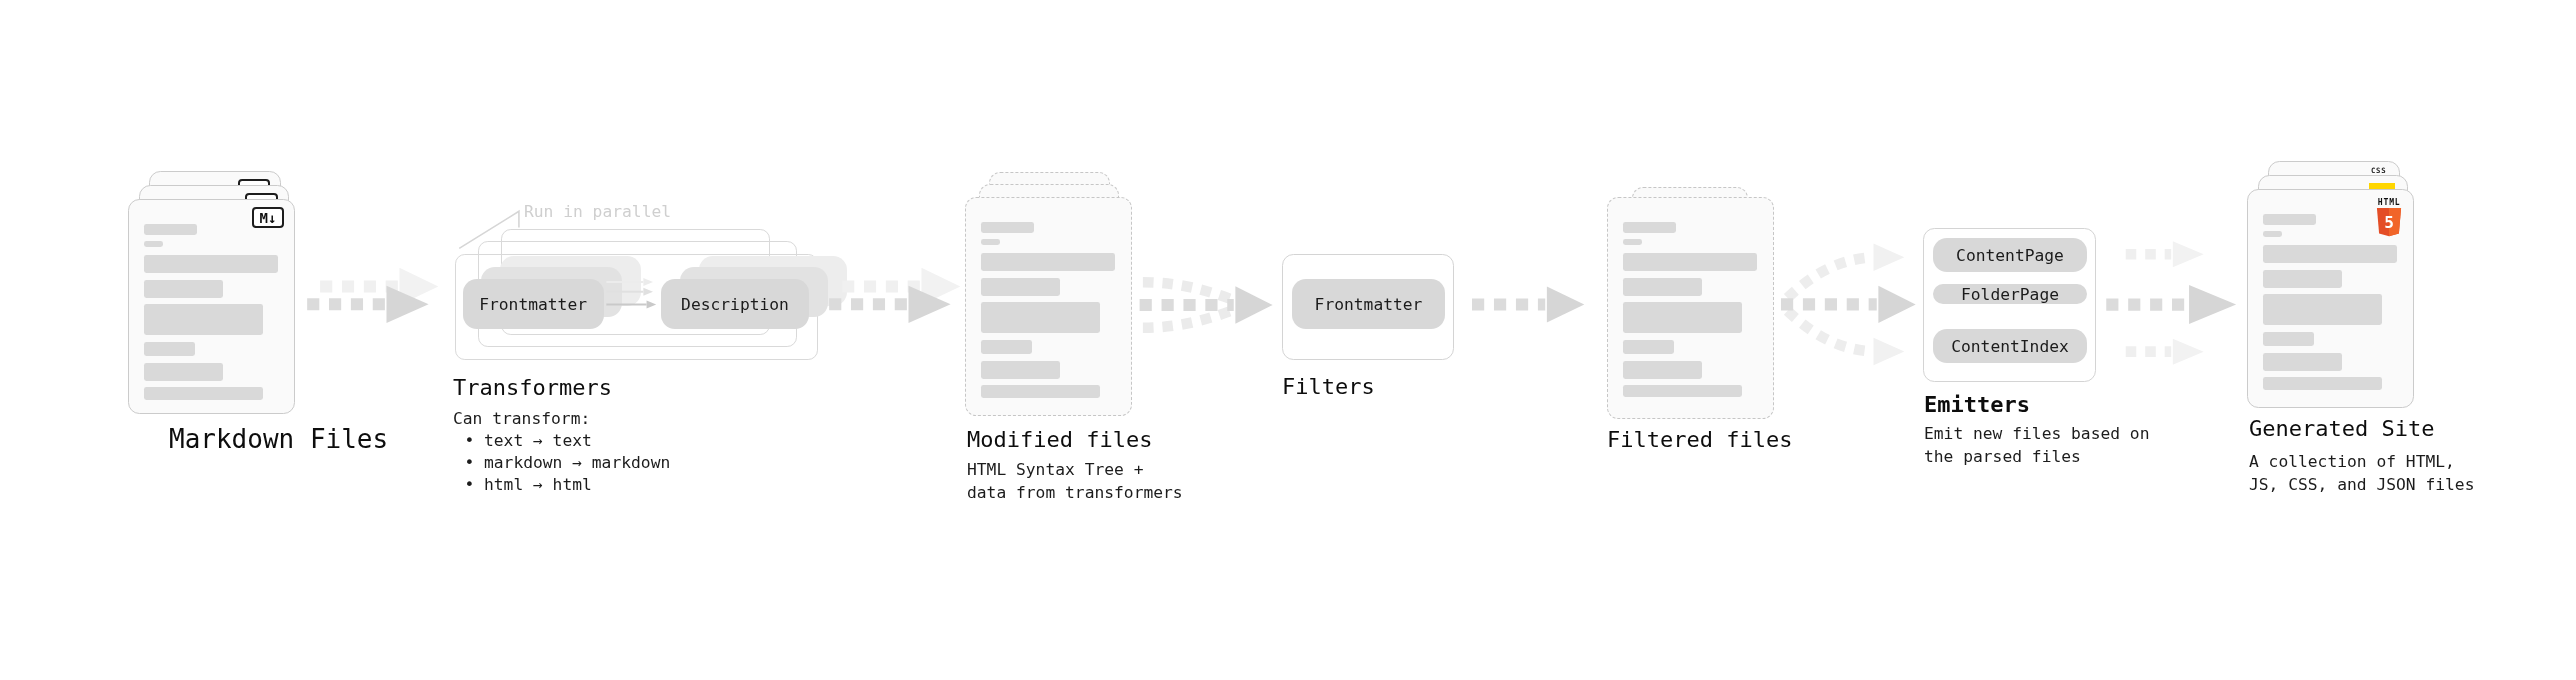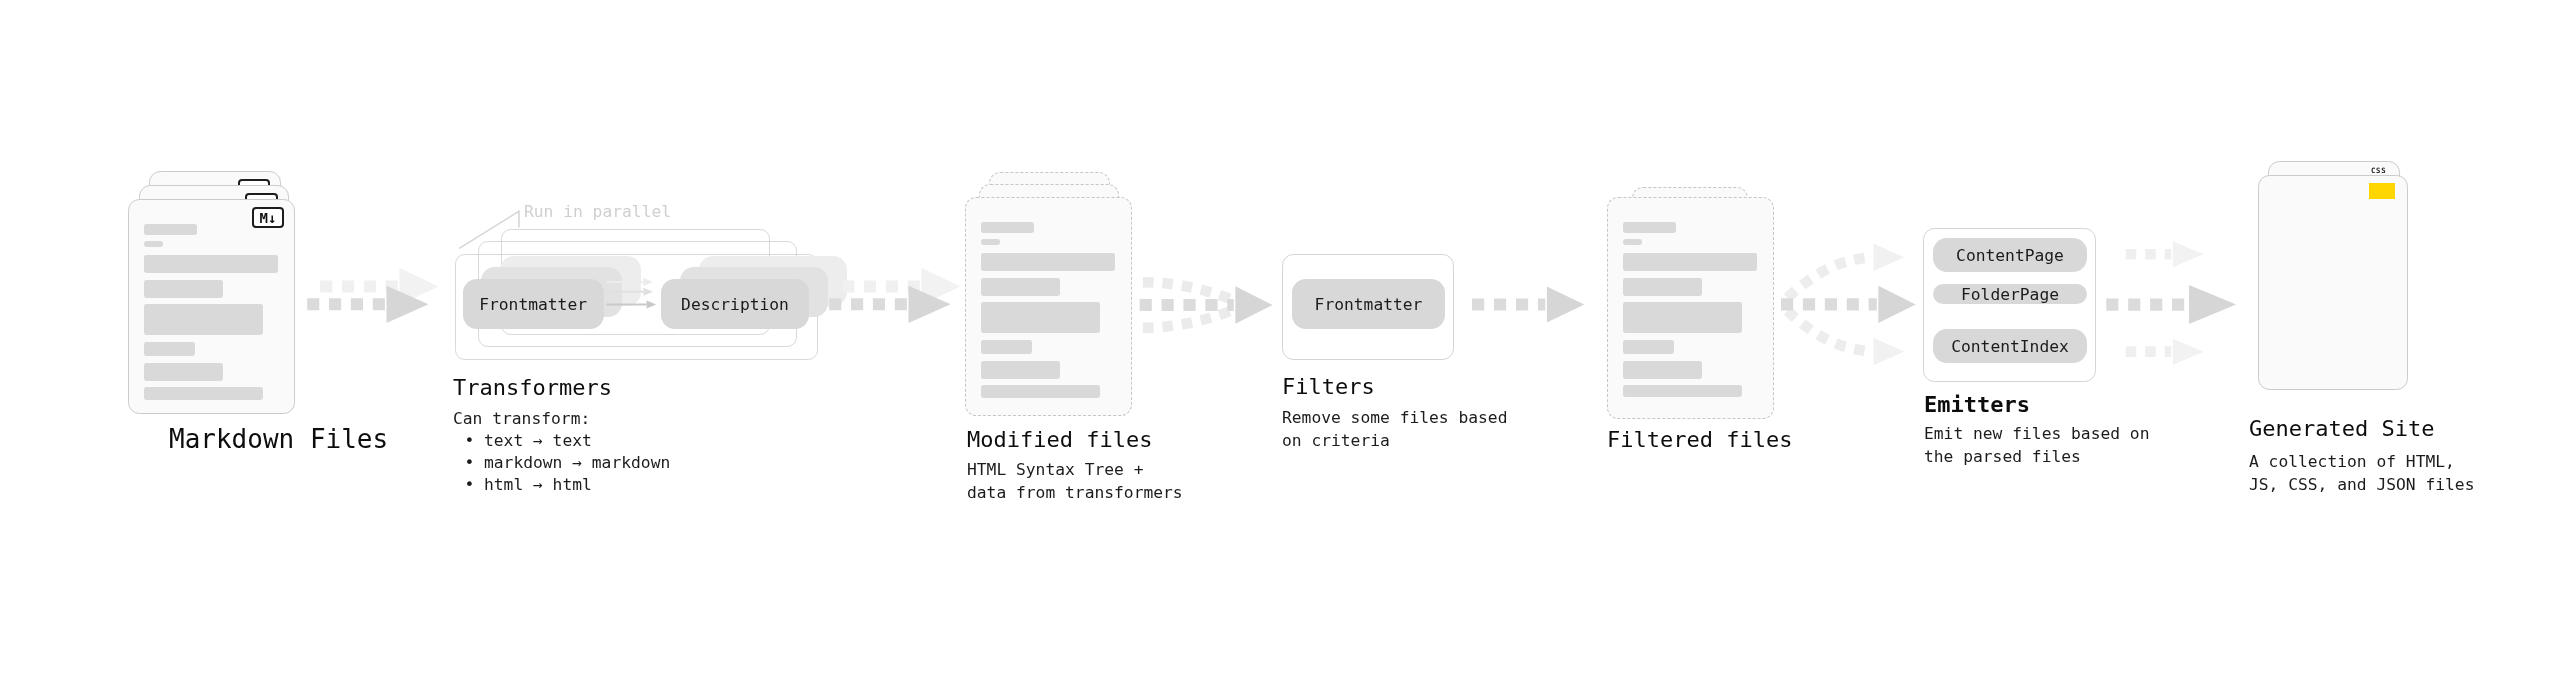--- a/index.html
+++ b/index.html
@@ -155,22 +155,20 @@
   <svg class="arrow" style="left:1138px;top:248px;" width="142" height="114" viewBox="0 0 175 140">
     <path d="M6,42 C60,42 95,56 124,66" stroke="#ebebeb" stroke-width="13" stroke-dasharray="13 11" fill="none"></path>
     <path d="M6,98 C60,98 95,84 124,74" stroke="#ebebeb" stroke-width="13" stroke-dasharray="13 11" fill="none"></path>
     <line x1="2" y1="70" x2="118" y2="70" stroke="#dbdbdb" stroke-width="15" stroke-dasharray="15 12"></line>
     <polygon points="120,47 166,70 120,93" fill="#d6d6d6"></polygon>
   </svg>
 
   <div class="whitebox" style="left:1282px;top:254px;width:172px;height:106px;"></div>
   <div class="pill" style="left:1292px;top:279px;width:153px;height:50px;">Frontmatter</div>
   <div class="node-label" style="left:1282px;top:374px;">Filters</div>
-  <div class="desc" style="left:1282px;top:406px;">Remove some files based
-on criteria</div>
 
   <svg class="arrow" style="left:1472px;top:280px;" width="118" height="49" viewBox="0 0 145 60">
     <line x1="0" y1="30" x2="90" y2="30" stroke="#dbdbdb" stroke-width="15" stroke-dasharray="15 12"></line>
     <polygon points="92,8 138,30 92,52" fill="#d6d6d6"></polygon>
   </svg>
 
   <div class="abs" style="left:1607px;top:187px;width:195px;height:244px;">
     <div class="card dashed" style="left:25px;top:0;width:116px;height:219px;"></div>
     <div class="card dashed" style="left:0;top:9.8px;width:167px;height:222px;">
       <div class="skel">
@@ -216,19 +214,39 @@
   <div class="abs" style="left:2247px;top:161px;width:195px;height:252px;">
     <div class="card" style="left:21px;top:0;width:132px;height:215px;">
       <div class="cssbadge">
         <div class="t">CSS</div>
         <div class="bar"></div>
       </div>
     </div>
     <div class="card" style="left:10.6px;top:14px;width:150px;height:215px;">
       <div class="jsbadge"></div>
     </div>
+    <div class="card" style="left:0;top:28px;width:167px;height:219px;">
+      <div class="html5">
+        <div class="t">HTML</div>
+        <svg width="26" height="29" viewBox="0 0 32 36">
+          <path d="M1,0 L31,0 L28.3,31.5 L16,35 L3.7,31.5 Z" fill="#e44d26"></path>
+          <path d="M16,0 L31,0 L28.3,31.5 L16,35 Z" fill="#f16529"></path>
+          <text x="16" y="25" text-anchor="middle" font-size="20" font-weight="bold" fill="#ffffff" font-family="DejaVu Sans Mono, monospace">5</text>
+        </svg>
+      </div>
+      <div class="skel">
+        <div class="s1"></div>
+          <div class="s2"></div>
+          <div class="s3"></div>
+          <div class="s4"></div>
+        <div class="s5"></div>
+          <div class="s6"></div>
+          <div class="s7"></div>
+          <div class="s8"></div>
+      </div>
+    </div>
   </div>
   <div class="node-label" style="left:2249px;top:416px;">Generated Site</div>
   <div class="desc" style="left:2249px;top:450px;">A collection of HTML,
 JS, CSS, and JSON files</div>
 
 </div>
 
 
 </body></html>

